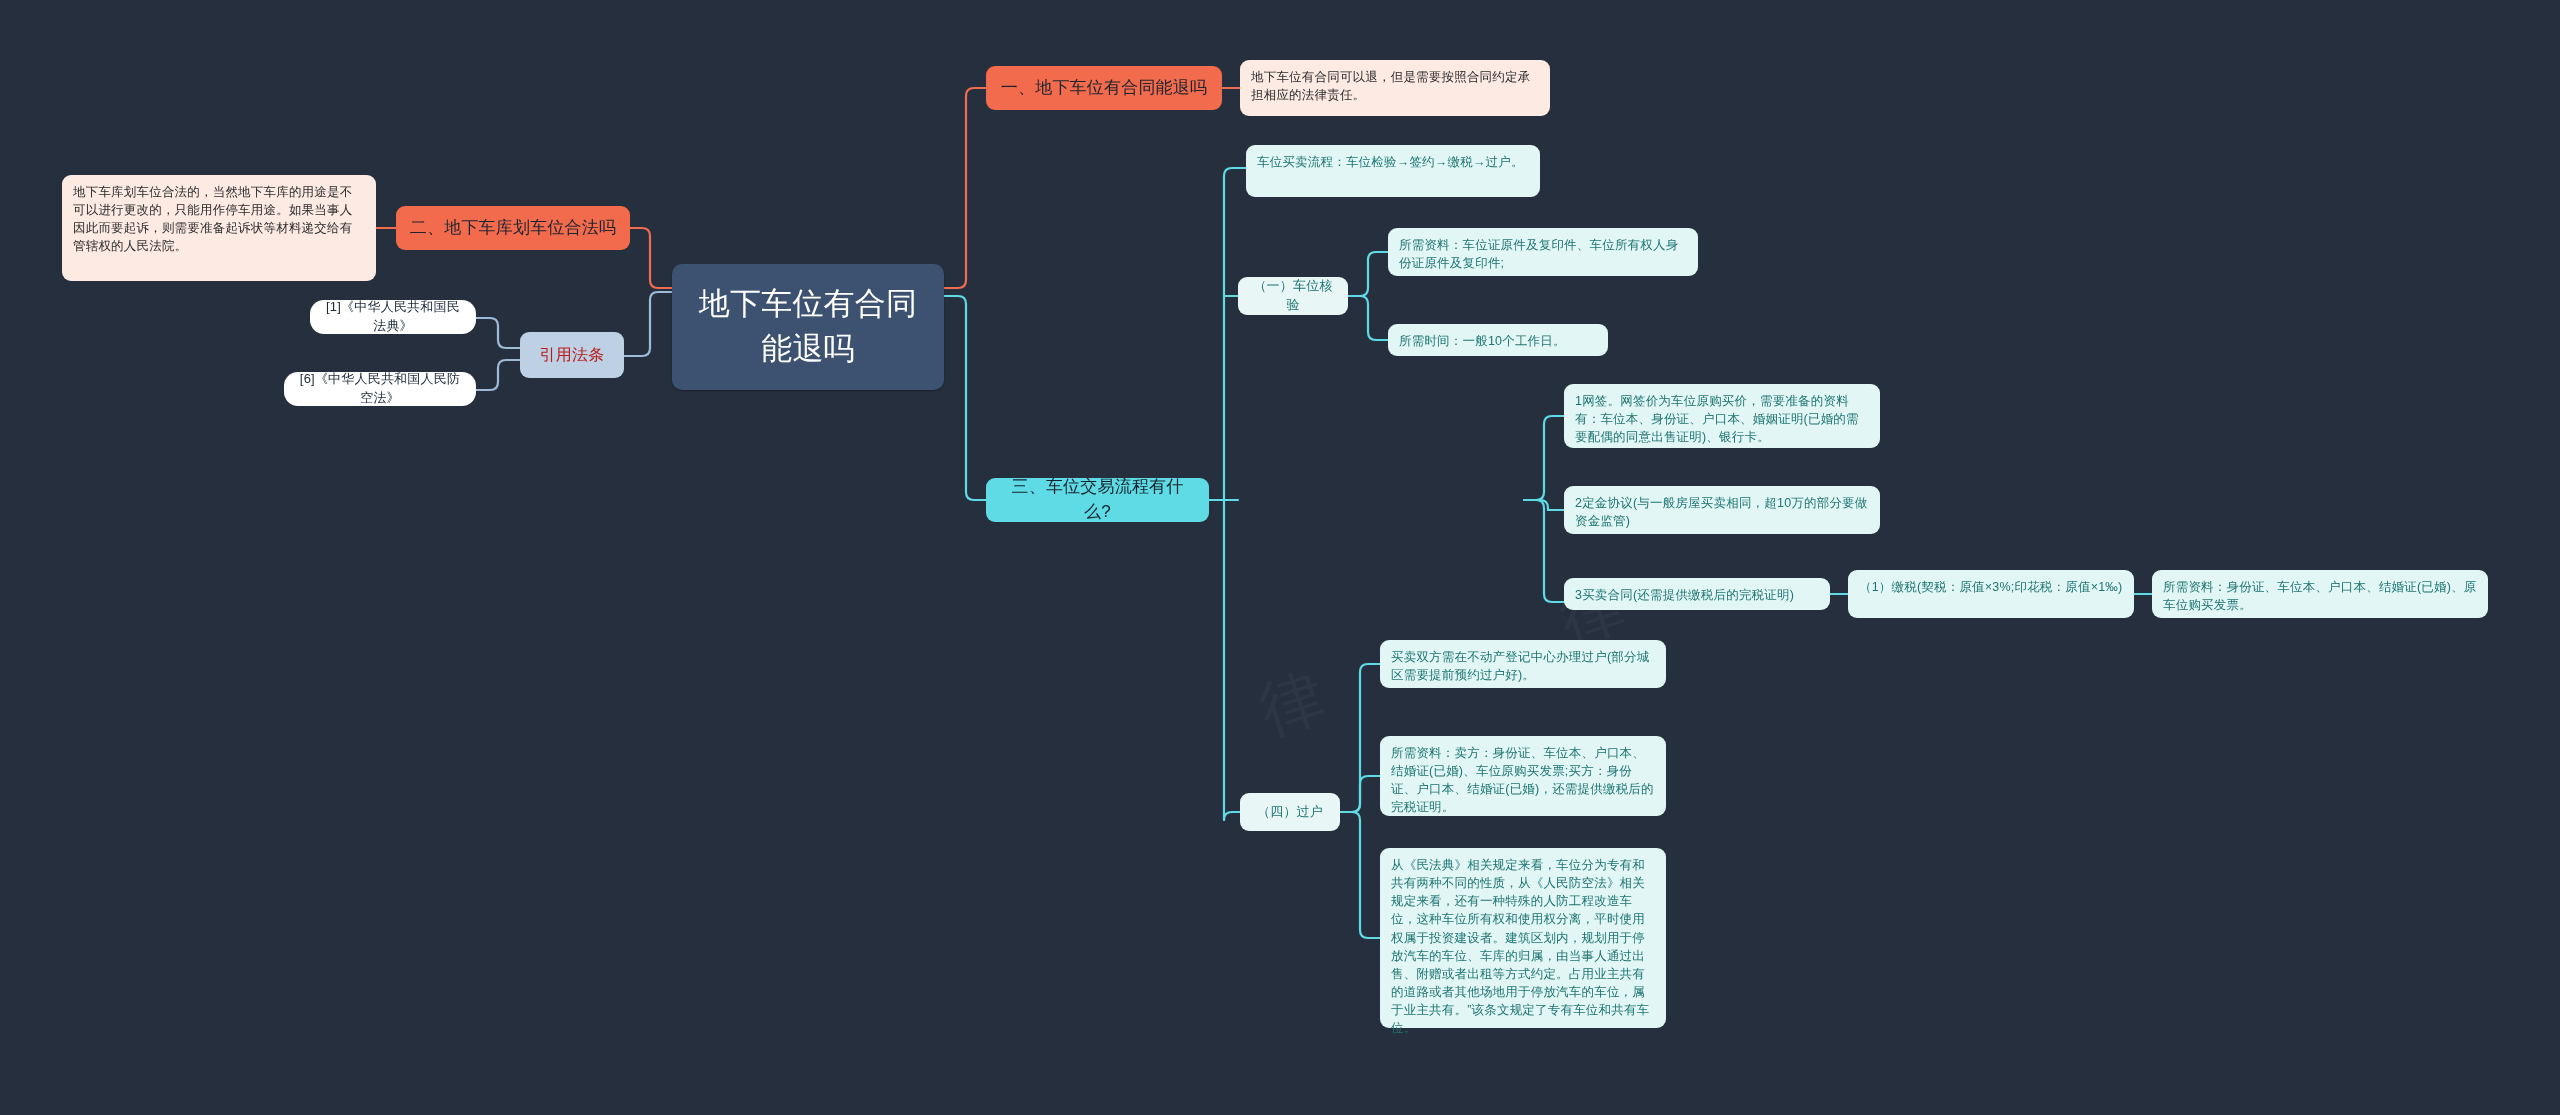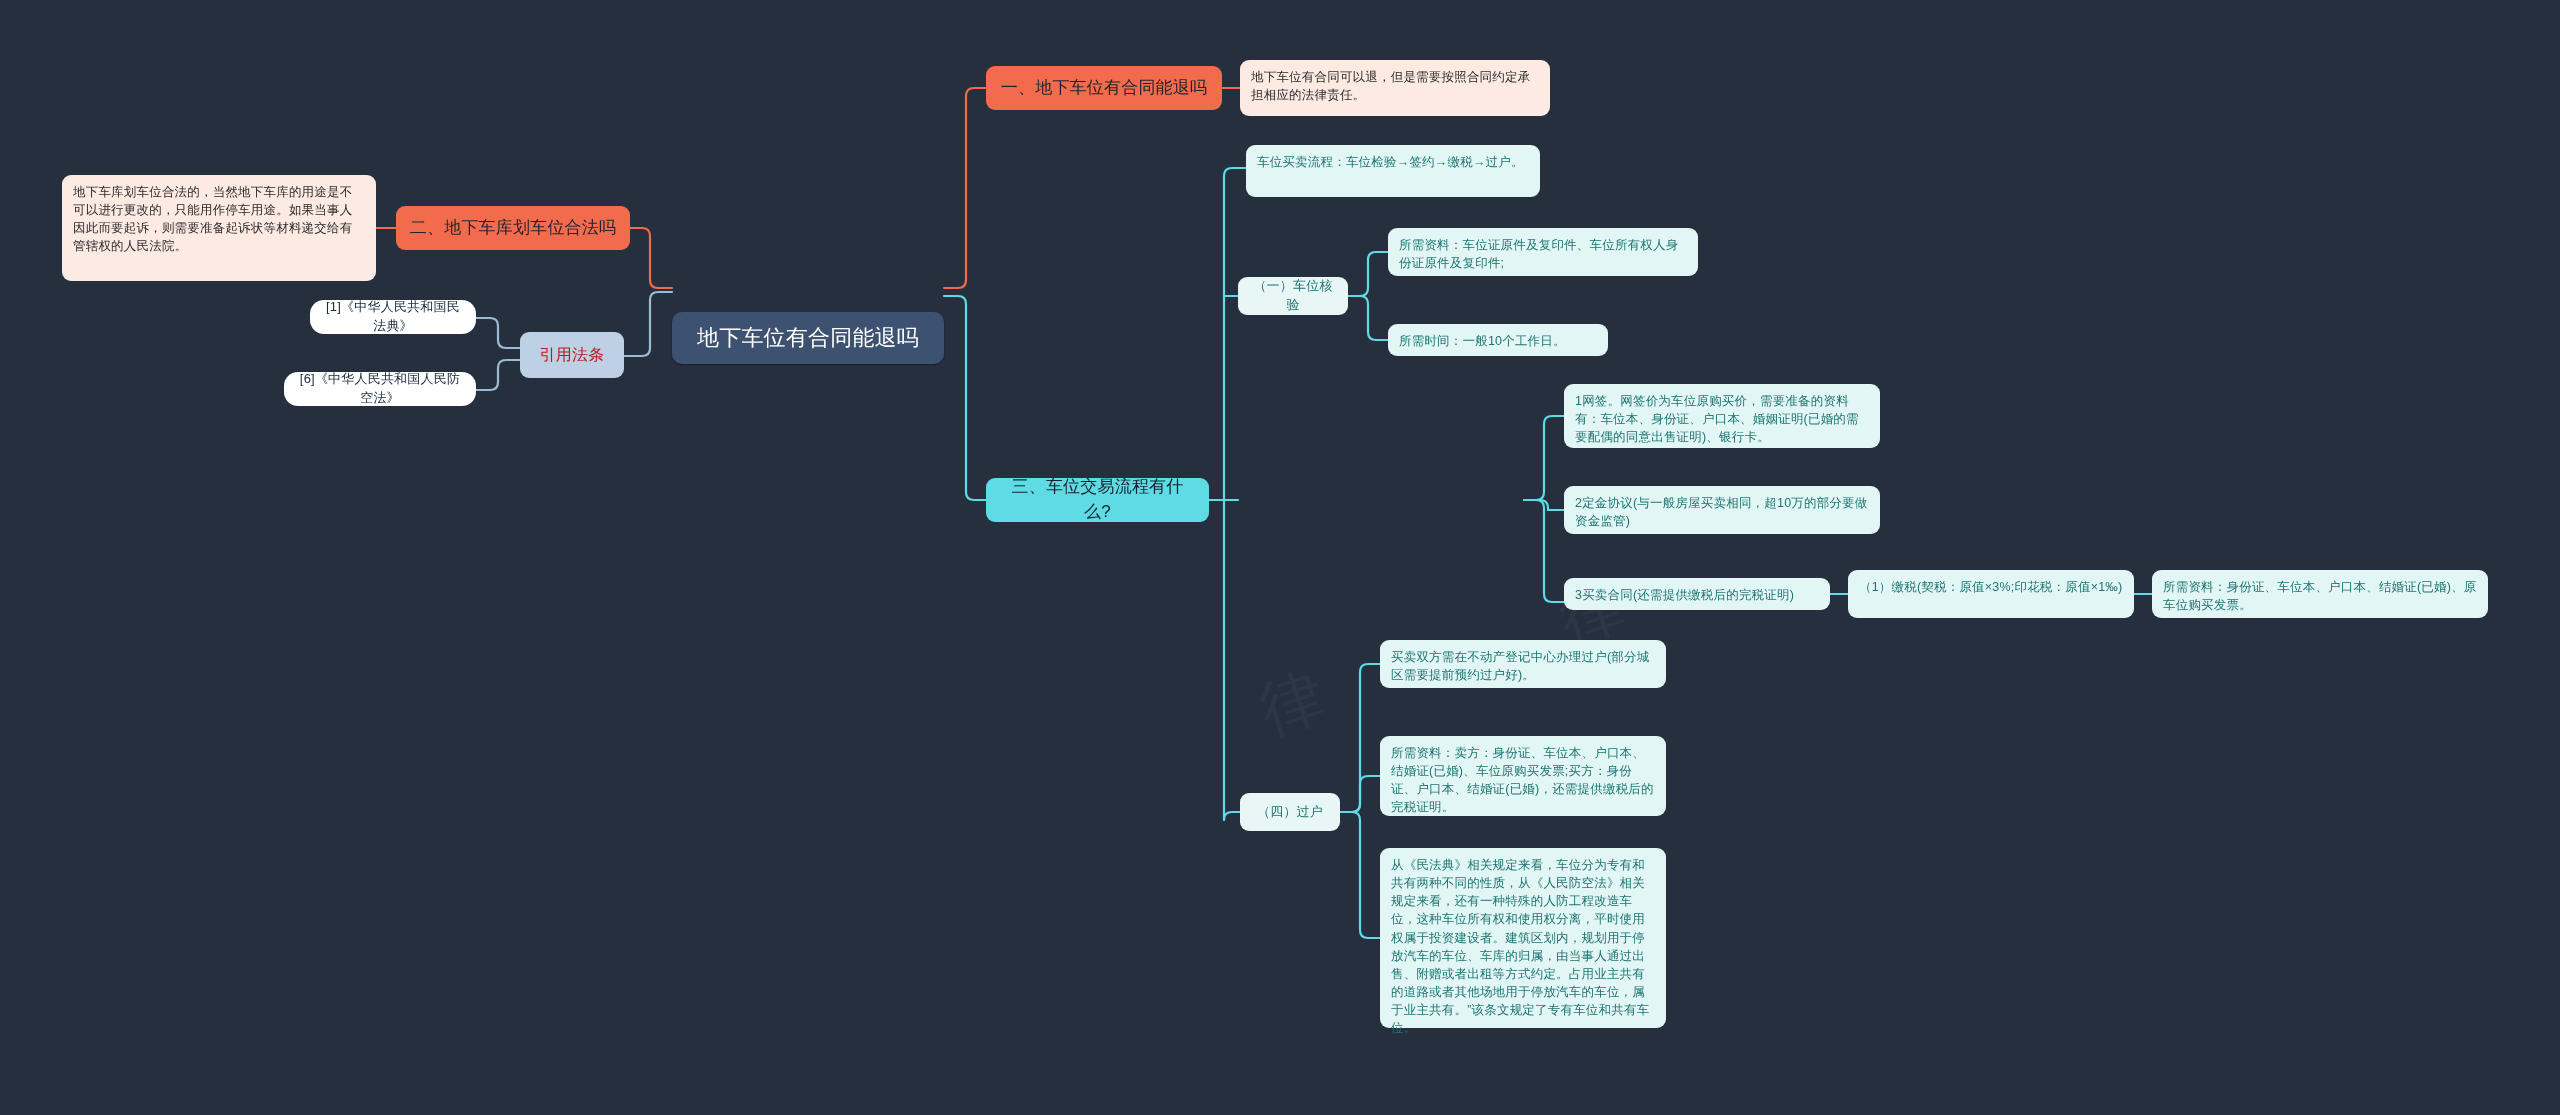--- a/index.html
+++ b/index.html
@@ -21,27 +21,26 @@
     align-items:center;
     line-height:1.45;
     letter-spacing:0.2px;
   }
   .node span{display:block;width:100%;}
 
   
   .n-root{
     background:#3d5270;
     color:#ffffff;
-    font-size:22px;
+    font-size:31px;
     border-radius:10px;
-    padding:10px 14px;
+    padding:18px 14px;
     justify-content:center;
     text-align:center;
     box-shadow:0 1px 2px rgba(0,0,0,.35);
-    margin-top:48px;
   }
 
   
   .n-orange{
     background:#f26b4d;
     color:#1d2430;
     font-size:17px;
     padding:8px 11px;
     border-radius:9px;
     justify-content:center;

